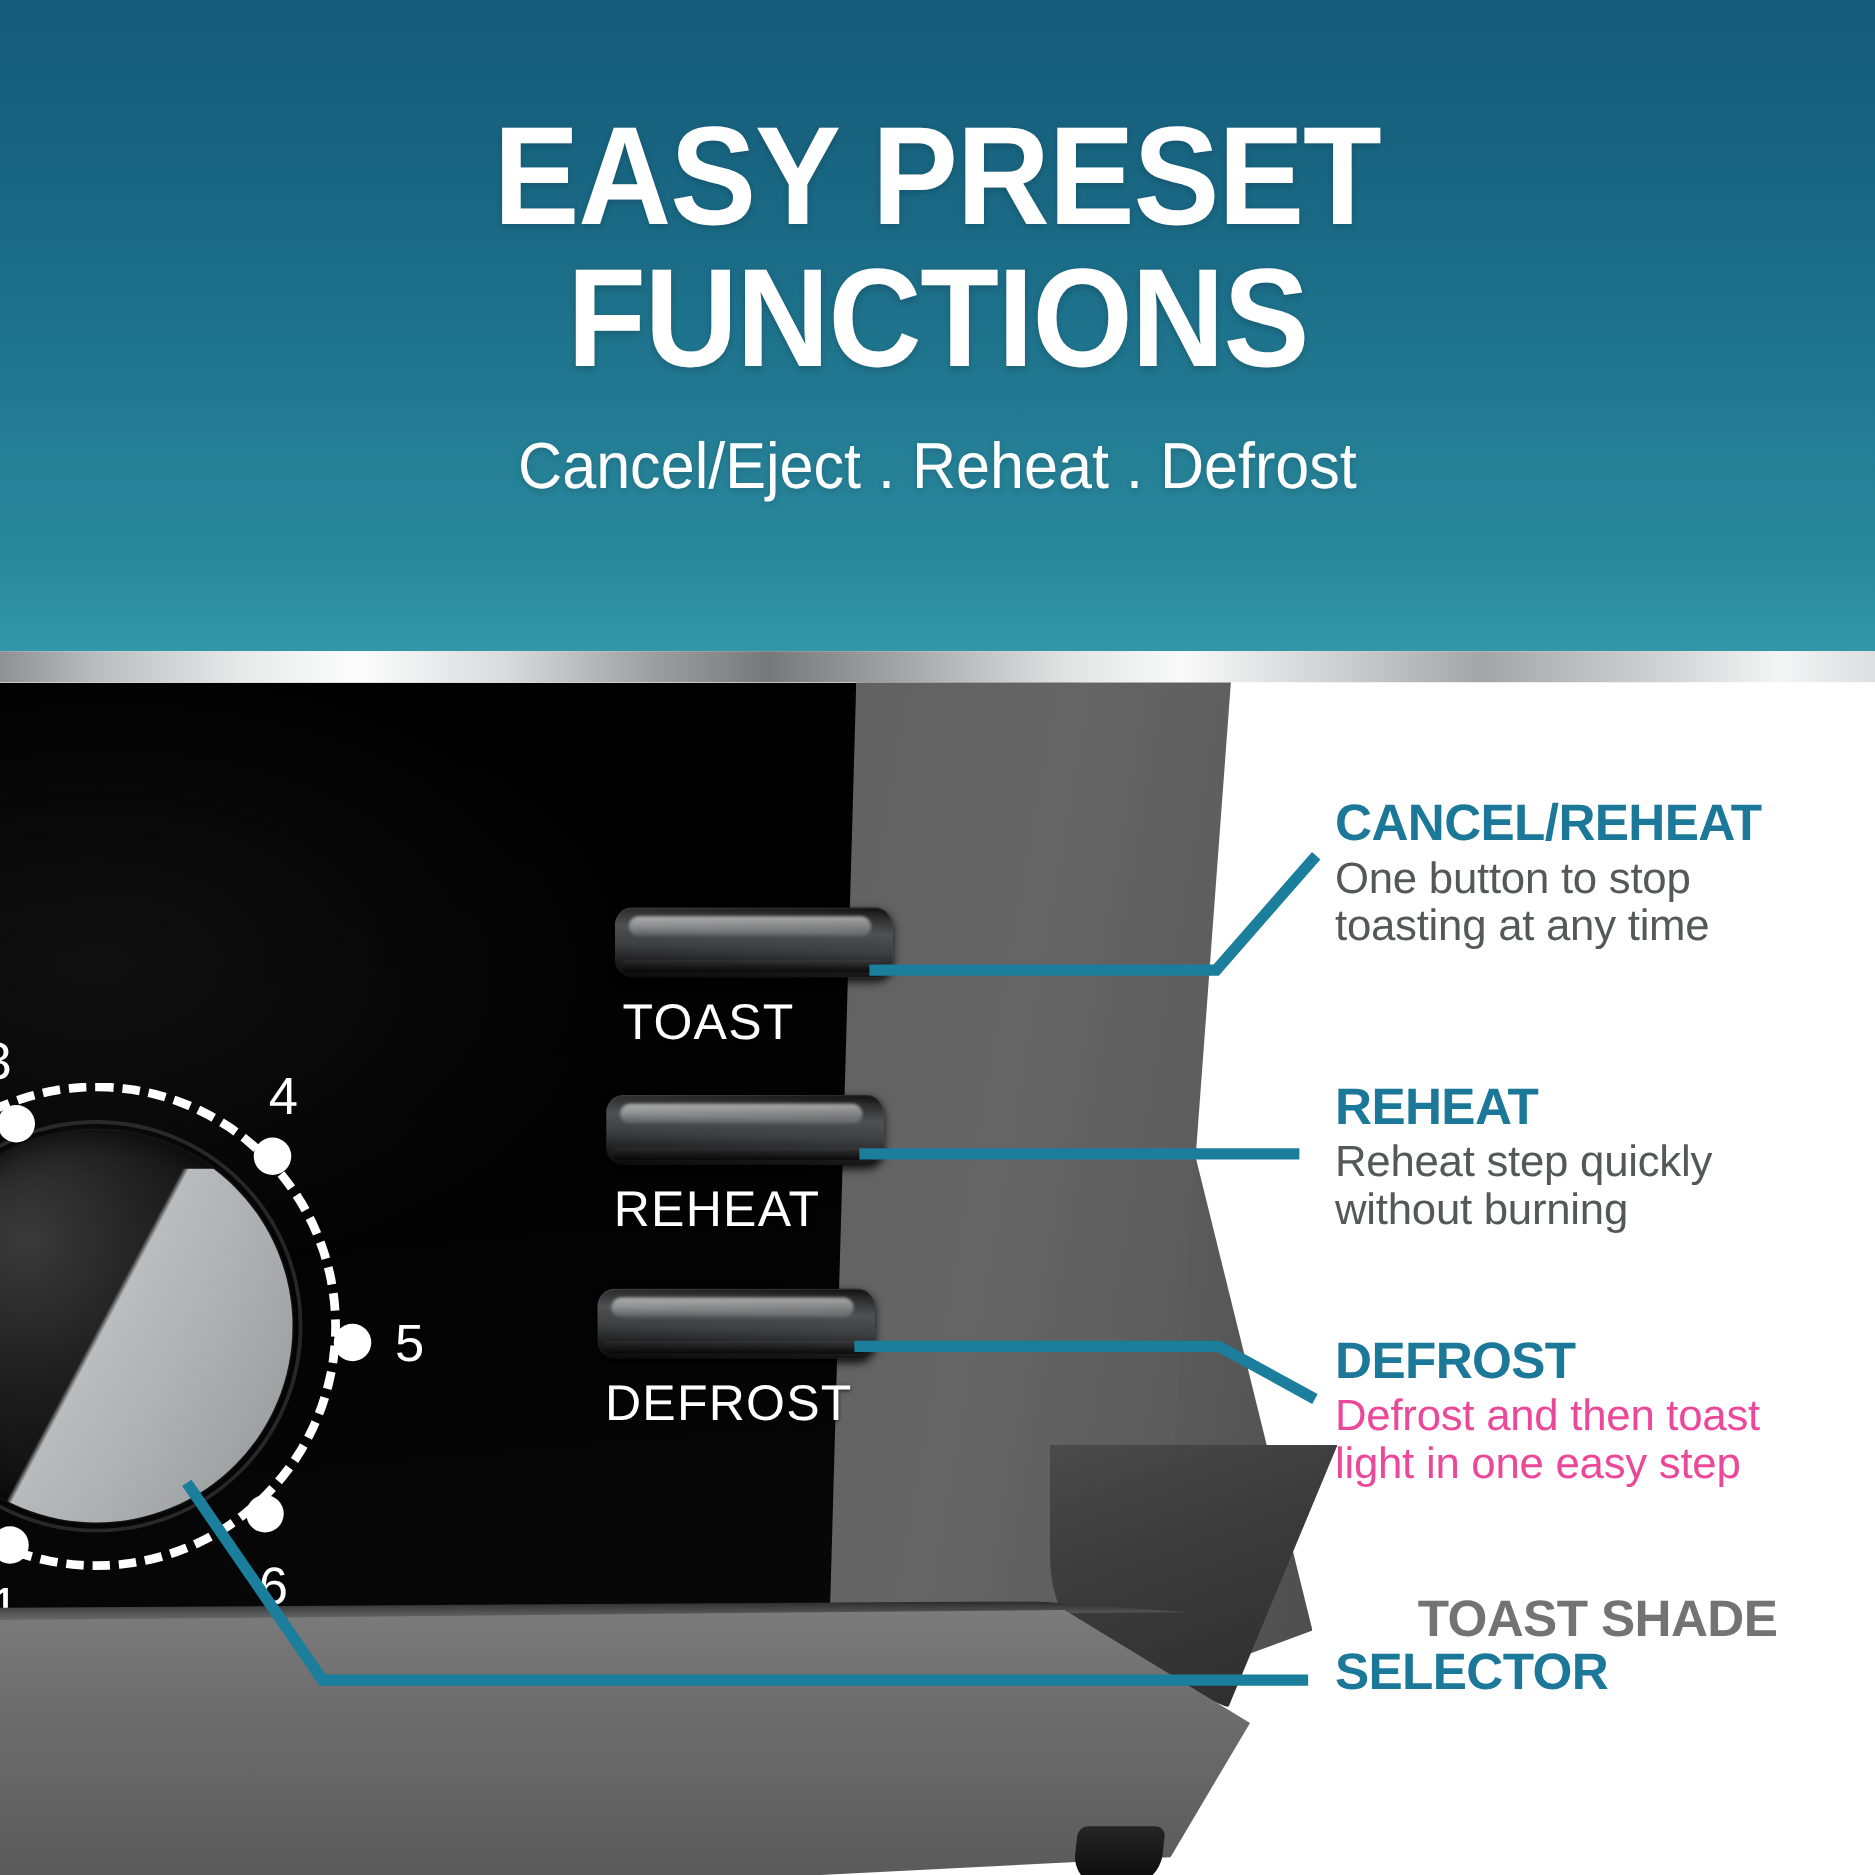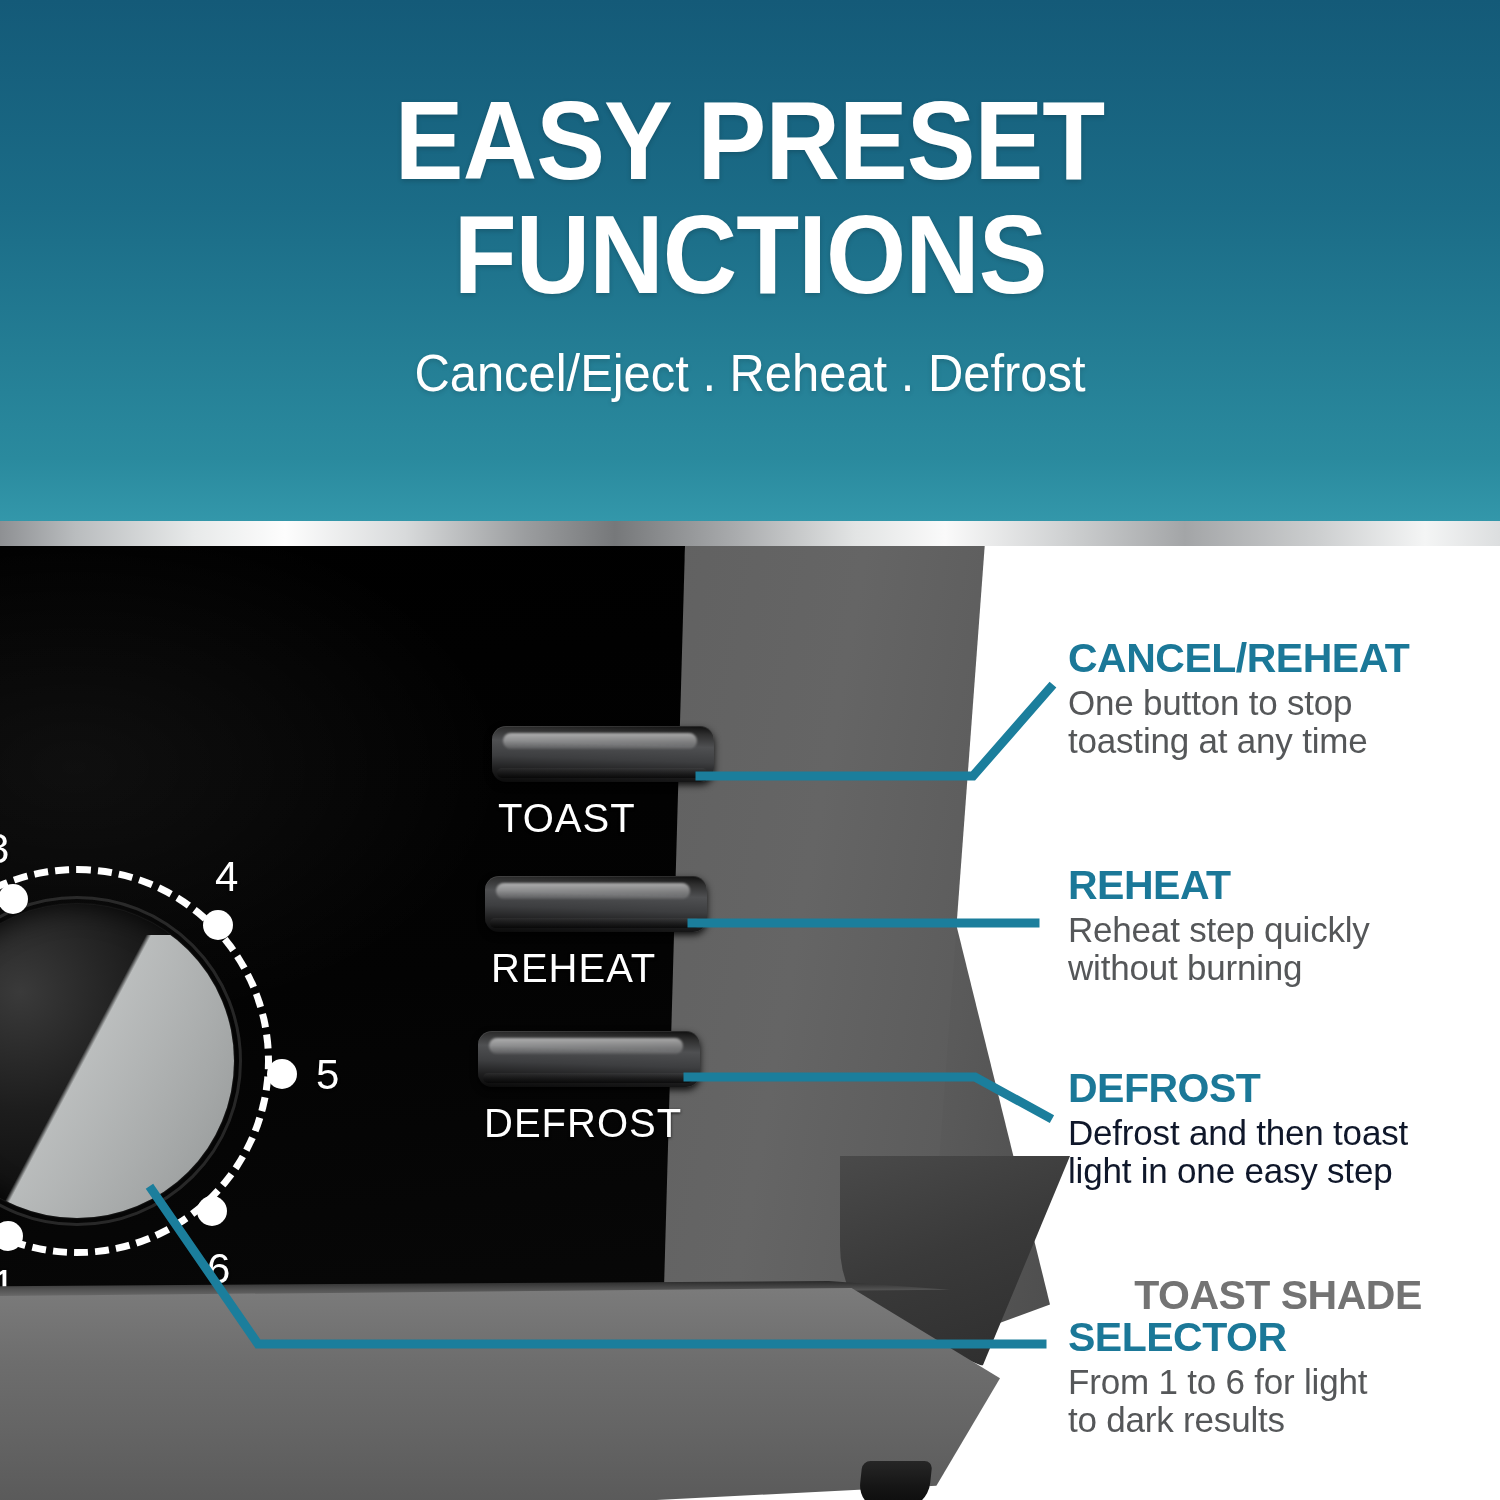--- a/index.html
+++ b/index.html
@@ -282,26 +282,22 @@
 <div class="callout" id="callout-reheat">
   <div class="callout-title" style="color:#1b7898;">REHEAT</div>
   <div class="callout-body" style="color:#555759;">
     <span class="bl">Reheat step quickly</span>
     <span class="bl">without burning</span>
   </div>
 </div>
 
 <div class="callout" id="callout-defrost">
   <div class="callout-title" style="color:#1b7898;">DEFROST</div>
-  <div class="callout-body" style="color:#0f172a;">
+  <div class="callout-body" style="color:#ec4899;">
     <span class="bl">Defrost and then toast</span>
     <span class="bl">light in one easy step</span>
   </div>
 </div>
 
 <div class="callout" id="callout-shade">
   <div class="callout-title" style="color:#737373;text-align:center;">TOAST SHADE</div>
   <div class="callout-title" style="color:#1b7898;">SELECTOR</div>
-  <div class="callout-body" style="color:#555759;">
-    <span class="bl">From 1 to 6 for light</span>
-    <span class="bl">to dark results</span>
-  </div>
 </div>
 
 </body></html>

